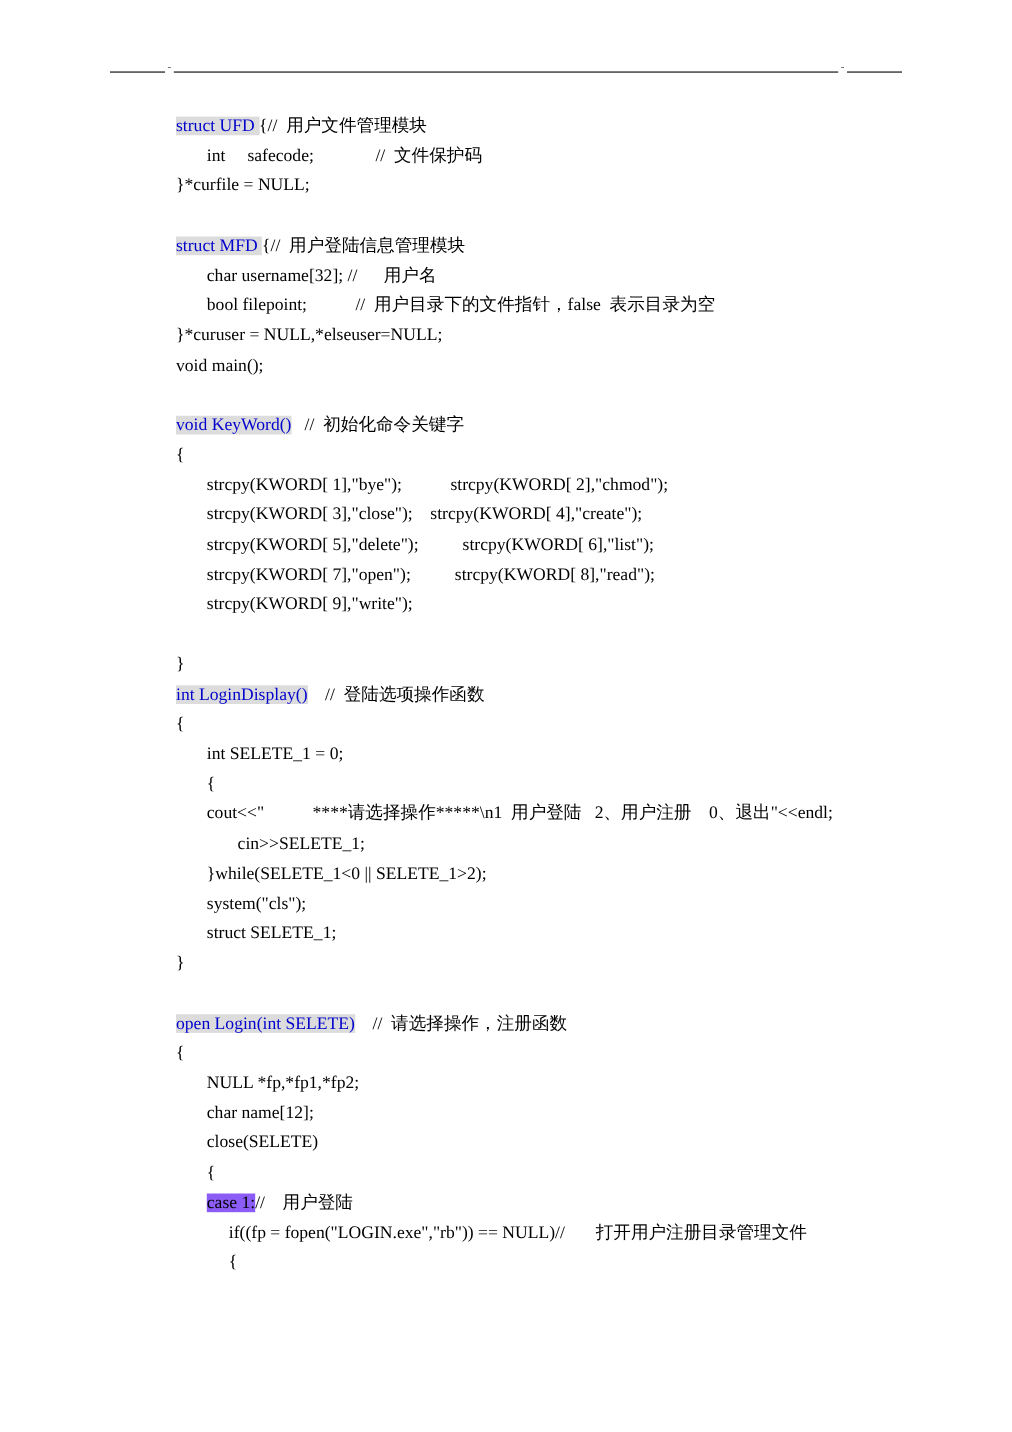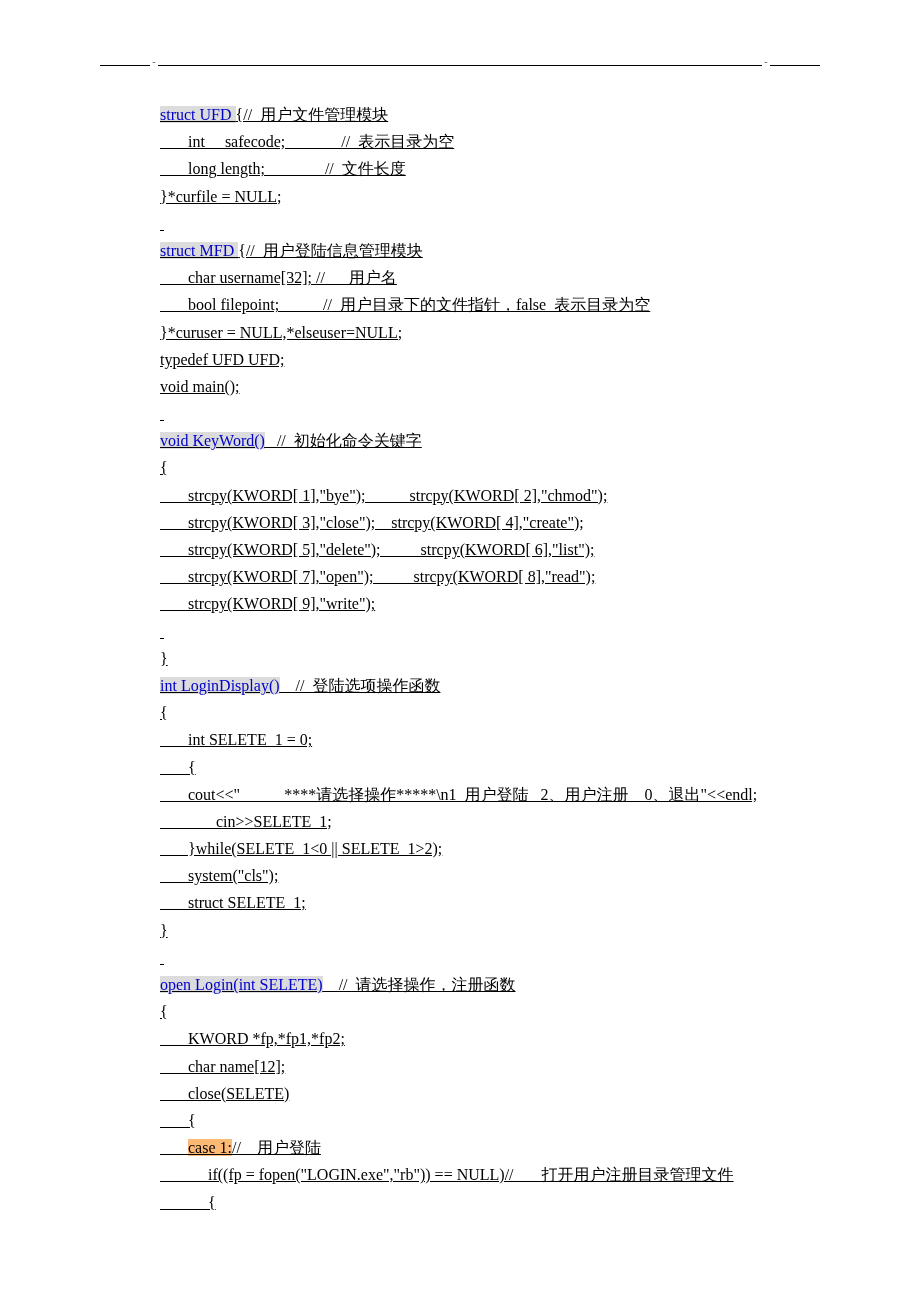--- a/index.html
+++ b/index.html
@@ -34,58 +34,55 @@
     font-size: 10px;
     color: #555;
     position: relative;
     top: -4px;
   }
   .content {
     line-height: 1.7;
     font-size: 16px;
     padding-left: 60px;
     padding-right: 10px;
-    text-decoration: underline;
   }
   .code-line {
     white-space: pre;
     font-family: "Times New Roman", "SimSun", serif;
   }
   .hl {
     background-color: #dcdcdc;
     color: #0000cc;
   }
   .hl-grey {
-    background-color: #fdba74;
+    background-color: #8b5cf6;
   }
 </style>
 </head>
 <body>
 
 <div class="page">
 
   <div class="header">
     <div class="seg short"></div>
     <div class="gap">-</div>
     <div class="seg"></div>
     <div class="gap">-</div>
     <div class="seg short"></div>
   </div>
 
   <div class="content" id="content">
       <div class="code-line"><span class="hl">struct UFD </span><span>{//  用户文件管理模块</span></div>
-      <div class="code-line"><span>       int     safecode;              //  表示目录为空</span></div>
-      <div class="code-line"><span>       long length;               //  文件长度</span></div>
+      <div class="code-line"><span>       int     safecode;              //  文件保护码</span></div>
       <div class="code-line"><span>}*curfile = NULL;</span></div>
       <div class="code-line">&nbsp;</div>
       <div class="code-line"><span class="hl">struct MFD </span><span>{//  用户登陆信息管理模块</span></div>
       <div class="code-line"><span>       char username[32]; //      用户名</span></div>
       <div class="code-line"><span>       bool filepoint;           //  用户目录下的文件指针，false  表示目录为空</span></div>
       <div class="code-line"><span>}*curuser = NULL,*elseuser=NULL;</span></div>
-      <div class="code-line"><span>typedef UFD UFD;</span></div>
       <div class="code-line"><span>void main();</span></div>
       <div class="code-line">&nbsp;</div>
       <div class="code-line"><span class="hl">void KeyWord()</span><span>   //  初始化命令关键字</span></div>
       <div class="code-line"><span>{</span></div>
       <div class="code-line"><span>       strcpy(KWORD[ 1],"bye");           strcpy(KWORD[ 2],"chmod");</span></div>
       <div class="code-line"><span>       strcpy(KWORD[ 3],"close");    strcpy(KWORD[ 4],"create");</span></div>
       <div class="code-line"><span>       strcpy(KWORD[ 5],"delete");          strcpy(KWORD[ 6],"list");</span></div>
       <div class="code-line"><span>       strcpy(KWORD[ 7],"open");          strcpy(KWORD[ 8],"read");</span></div>
       <div class="code-line"><span>       strcpy(KWORD[ 9],"write");</span></div>
       <div class="code-line">&nbsp;</div>
@@ -96,21 +93,21 @@
       <div class="code-line"><span>       {</span></div>
       <div class="code-line"><span>       cout&lt;&lt;"           ****请选择操作*****\n1  用户登陆   2、用户注册    0、退出"&lt;&lt;endl;</span></div>
       <div class="code-line"><span>              cin&gt;&gt;SELETE_1;</span></div>
       <div class="code-line"><span>       }while(SELETE_1&lt;0 || SELETE_1&gt;2);</span></div>
       <div class="code-line"><span>       system("cls");</span></div>
       <div class="code-line"><span>       struct SELETE_1;</span></div>
       <div class="code-line"><span>}</span></div>
       <div class="code-line">&nbsp;</div>
       <div class="code-line"><span class="hl">open Login(int SELETE)</span><span>    //  请选择操作，注册函数</span></div>
       <div class="code-line"><span>{</span></div>
-      <div class="code-line"><span>       KWORD *fp,*fp1,*fp2;</span></div>
+      <div class="code-line"><span>       NULL *fp,*fp1,*fp2;</span></div>
       <div class="code-line"><span>       char name[12];</span></div>
       <div class="code-line"><span>       close(SELETE)</span></div>
       <div class="code-line"><span>       {</span></div>
       <div class="code-line"><span>       </span><span class="hl-grey">case 1:</span><span>//    用户登陆</span></div>
       <div class="code-line"><span>            if((fp = fopen("LOGIN.exe","rb")) == NULL)//       打开用户注册目录管理文件</span></div>
       <div class="code-line"><span>            {</span></div>
     </div>
 
 </div>
 

